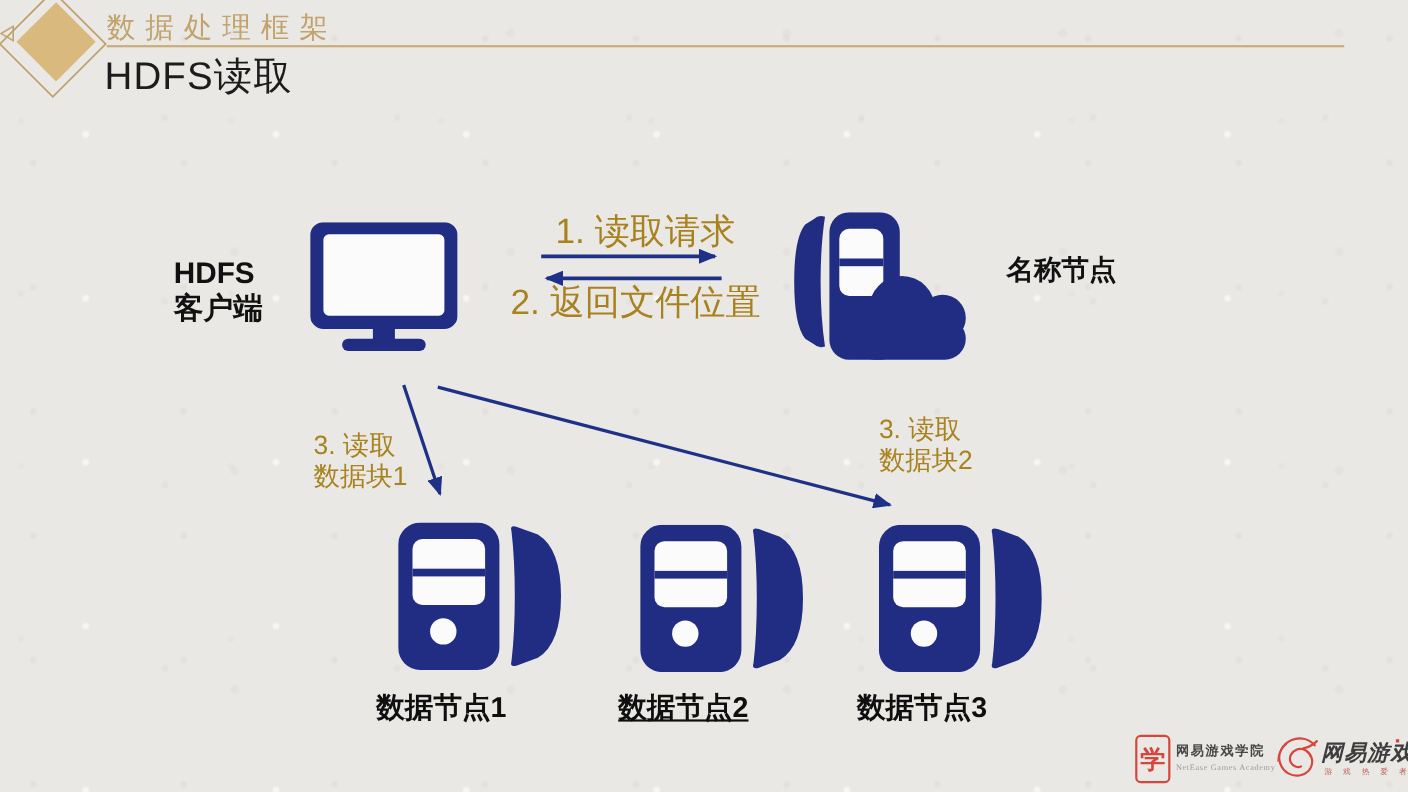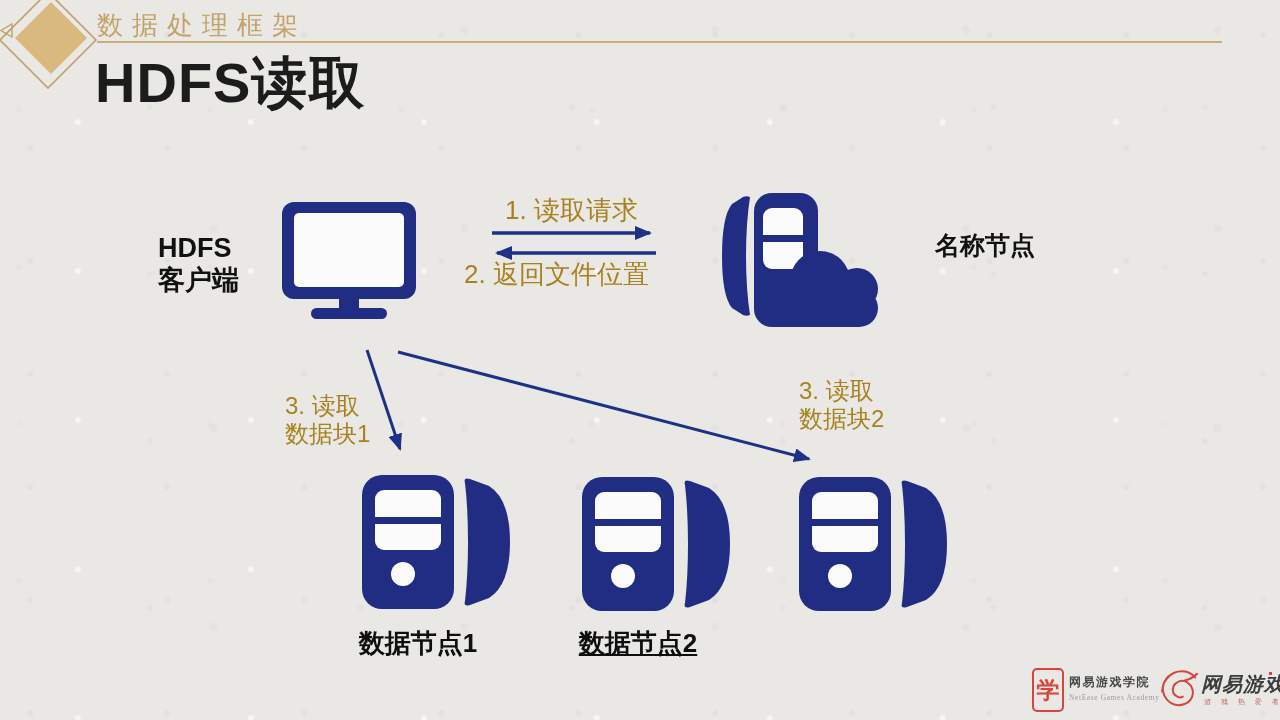--- a/index.html
+++ b/index.html
@@ -16,30 +16,30 @@
       radial-gradient(circle at 71% 64%, rgba(90,90,85,.045) 0 2px, transparent 4px),
       radial-gradient(circle at 45% 82%, rgba(255,255,255,.6) 0 2px, transparent 4px),
       radial-gradient(circle at 85% 15%, rgba(90,90,85,.04) 0 3px, transparent 5px),
       radial-gradient(circle at 10% 70%, rgba(120,120,110,.04) 0 2px, transparent 4px);
     background-size:137px 113px, 211px 167px, 173px 149px, 251px 199px, 191px 157px;
   }
   .abs{position:absolute;}
   
   .breadcrumb{left:97px;top:8px;font-size:26px;color:#c2a36b;letter-spacing:9px;font-weight:400;white-space:nowrap;}
   .rule{left:97px;top:41px;width:1125px;height:2px;background:#c9ad78;}
-  .page-title{left:95px;top:46px;font-size:56px;color:#1c1c1c;font-weight:700;letter-spacing:1px;white-space:nowrap;}
+  .page-title{left:95px;top:46px;font-size:35px;color:#1c1c1c;font-weight:400;letter-spacing:1px;white-space:nowrap;}
   
   .client-label{left:158px;top:218px;font-size:27px;font-weight:700;color:#111;line-height:32px;white-space:nowrap;margin-top:14px;}
-  .namenode-label{left:915px;top:229px;font-size:25px;font-weight:700;color:#111;white-space:nowrap;margin-left:20px;}
-  .step{color:#a8821f;font-size:26px;line-height:28px;white-space:nowrap;}
+  .namenode-label{left:915px;top:229px;font-size:25px;font-weight:700;color:#111;white-space:nowrap;}
+  .step{color:#a8821f;font-size:32px;line-height:28px;white-space:nowrap;}
   .step1{left:505px;top:196px;}
   .step2{left:464px;top:260px;}
   .step3a{left:285px;top:392px;font-size:24px;}
   .step3b{left:799px;top:377px;font-size:24px;}
-  .node-label{top:626px;font-size:26px;font-weight:700;color:#0f0f0f;width:152px;text-align:center;white-space:nowrap;}
+  .node-label{top:626px;font-size:26px;font-weight:700;color:#0f0f0f;width:152px;text-align:left;white-space:nowrap;}
   .node-label.n1{left:342px;}
   .node-label.n2{left:562px;text-decoration:underline;}
   .node-label.n3{left:779px;}
   
   .seal{left:1032px;top:668px;width:28px;height:40px;border:2.5px solid #d6463c;border-radius:5px;
         color:#d6463c;font-size:23px;font-weight:700;display:flex;align-items:center;justify-content:center;}
   .academy-name{left:1069px;top:674px;font-size:12px;font-weight:600;color:#474747;letter-spacing:1.5px;white-space:nowrap;}
   .academy-sub{left:1069px;top:693px;font-size:7.5px;color:#9b9b9b;letter-spacing:.6px;white-space:nowrap;font-family:Liberation Serif, serif;}
   .games-name{left:1201px;top:671px;font-size:20px;font-weight:700;font-style:italic;color:#3d3d3d;letter-spacing:1px;white-space:nowrap;}
   .tm-dot{position:absolute;left:1269px;top:672px;width:3px;height:3px;background:#d6463c;}
@@ -126,20 +126,21 @@
   </svg>
   <div class="abs node-label n2">数据节点2</div>
 
   <svg class="abs" style="left:799px;top:477px;" width="150" height="134" viewBox="0 0 150 134">
     <rect x="0" y="0" width="92" height="134" rx="20" fill="#212d82"></rect>
     <rect x="13" y="15" width="66" height="60" rx="9" fill="#fbfbfb"></rect>
     <rect x="13" y="42" width="66" height="7" fill="#212d82"></rect>
     <circle cx="41" cy="99" r="12" fill="#fbfbfb"></circle>
     <path d="M103,8 Q101,2 108,4 L127,11 Q148,24 148,67 Q148,110 127,123 L108,130 Q101,132 103,126 Q106,100 106,67 Q106,34 103,8 Z" fill="#212d82"></path>
   </svg>
+  <div class="abs node-label n3">数据节点3</div>
 
   <div class="abs seal">学</div>
   <div class="abs academy-name">网易游戏学院</div>
   <div class="abs academy-sub">NetEase Games Academy</div>
 
   <svg class="abs" style="left:1158px;top:668px;" width="42" height="42" viewBox="0 0 44 44">
     <g fill="none" stroke="#d6463c" stroke-width="2.1" stroke-linecap="round">
       <path d="M39,10 C33,3 24,2 17,5 C8,9 3,18 6,27 C9,36 18,41 27,38 C34,36 38,29 36,22 C34,16 28,12 22,14 C17,16 14,21 16,26 C18,30 23,32 26,30"></path>
       <path d="M41,6 C37,10 33,12 28,13"></path>
       <path d="M12,9 C7,13 4,19 4,25" stroke-width="1.4"></path>

